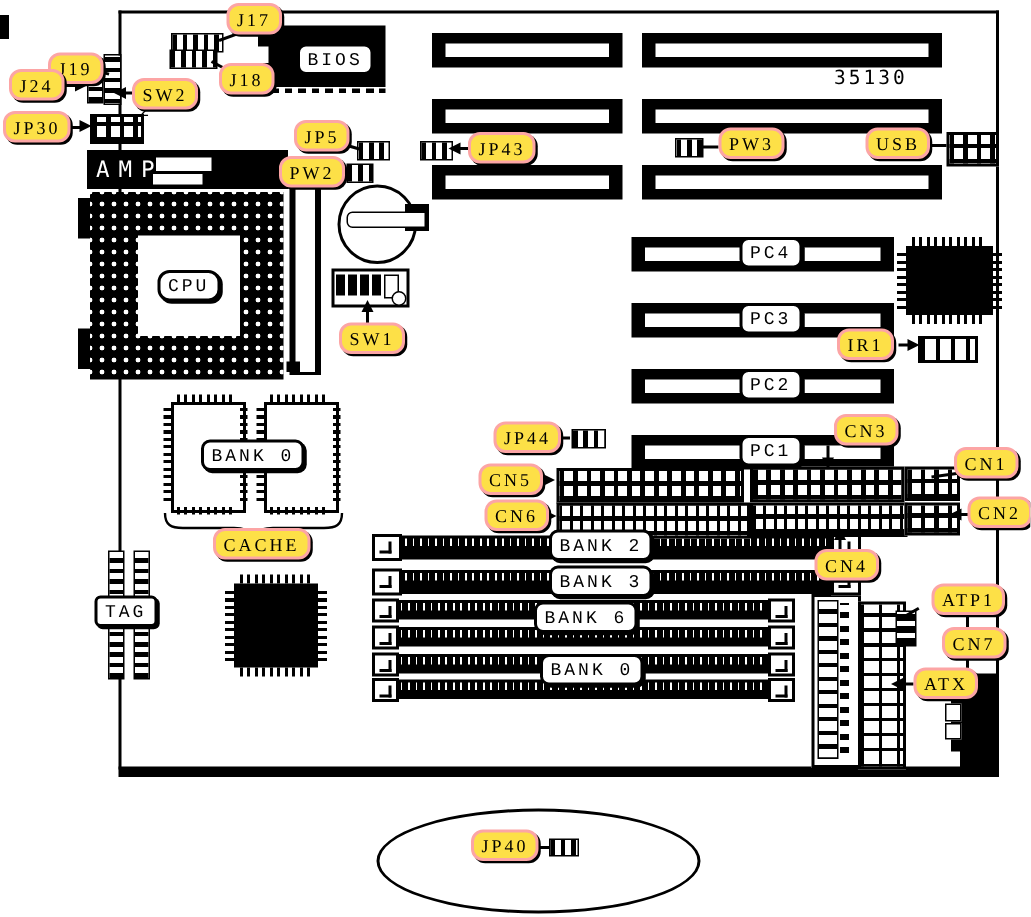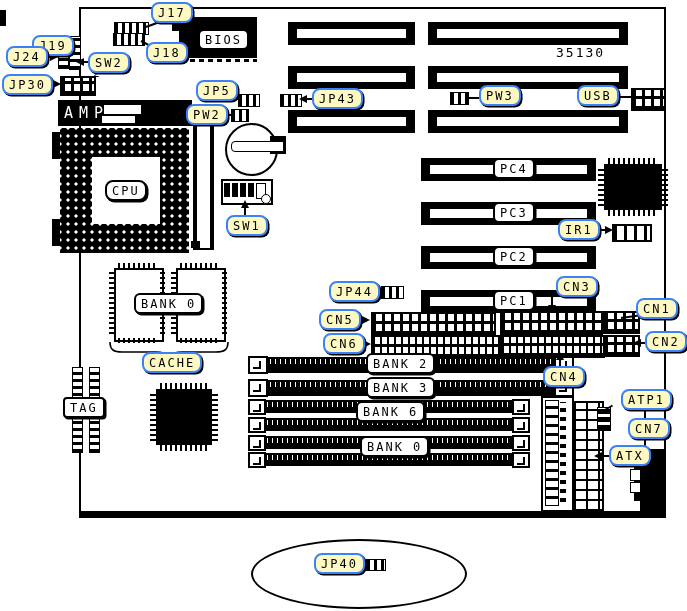--- a/index.html
+++ b/index.html
@@ -3,26 +3,26 @@
 <meta charset="utf-8">
 <style>
   html,body{margin:0;padding:0;background:#fff;}
   #diagram{position:relative;width:687px;height:611px;background:#fff;overflow:hidden;
            font-family:"DejaVu Sans Mono",monospace;color:#000;}
   .abs{position:absolute;}
   .blk{position:absolute;background:#000;}
   .line{position:absolute;background:#000;z-index:4;}
   .dline{position:absolute;height:2px;background:#000;transform-origin:0 50%;z-index:4;}
   
-  .callout{position:absolute;background:#fef9c3;border:2px solid #3b82f6;border-radius:8px;
+  .callout{position:absolute;background:#fde047;border:2px solid #fca5a5;border-radius:8px;
            font-size:12px;line-height:1;padding:3px 5px 2px;letter-spacing:2px;
-           white-space:nowrap;z-index:6;box-shadow:1.5px 1.5px 0 0 #000;}
+           white-space:nowrap;z-index:6;box-shadow:1.5px 1.5px 0 0 #000;font-family:Liberation Serif, serif;}
   .lbl{position:absolute;background:#fff;border:2px solid #000;border-radius:6px;
        font-size:12px;line-height:1;padding:3px 5px 2px;letter-spacing:2px;
-       white-space:nowrap;z-index:6;box-shadow:1.5px 1.5px 0 0 #000;}
+       white-space:nowrap;z-index:6;box-shadow:1.5px 1.5px 0 0 #000;font-family:Liberation Mono, monospace;}
   
   .slot{position:absolute;background:#000;}
   .slot::after{content:"";position:absolute;left:9px;right:9px;top:7px;height:9px;background:#fff;}
   
   .hdr{position:absolute;border:2px solid #000;background-color:#fff;z-index:3;
        background-image:repeating-linear-gradient(90deg,#000 0 3px,transparent 3px 9px),
                         repeating-linear-gradient(0deg,#000 0 3px,transparent 3px 10px);}
   .hdr.dense{background-image:repeating-linear-gradient(90deg,#000 0 2px,transparent 2px 7px),
                               repeating-linear-gradient(0deg,#000 0 3px,transparent 3px 10px);}
   

